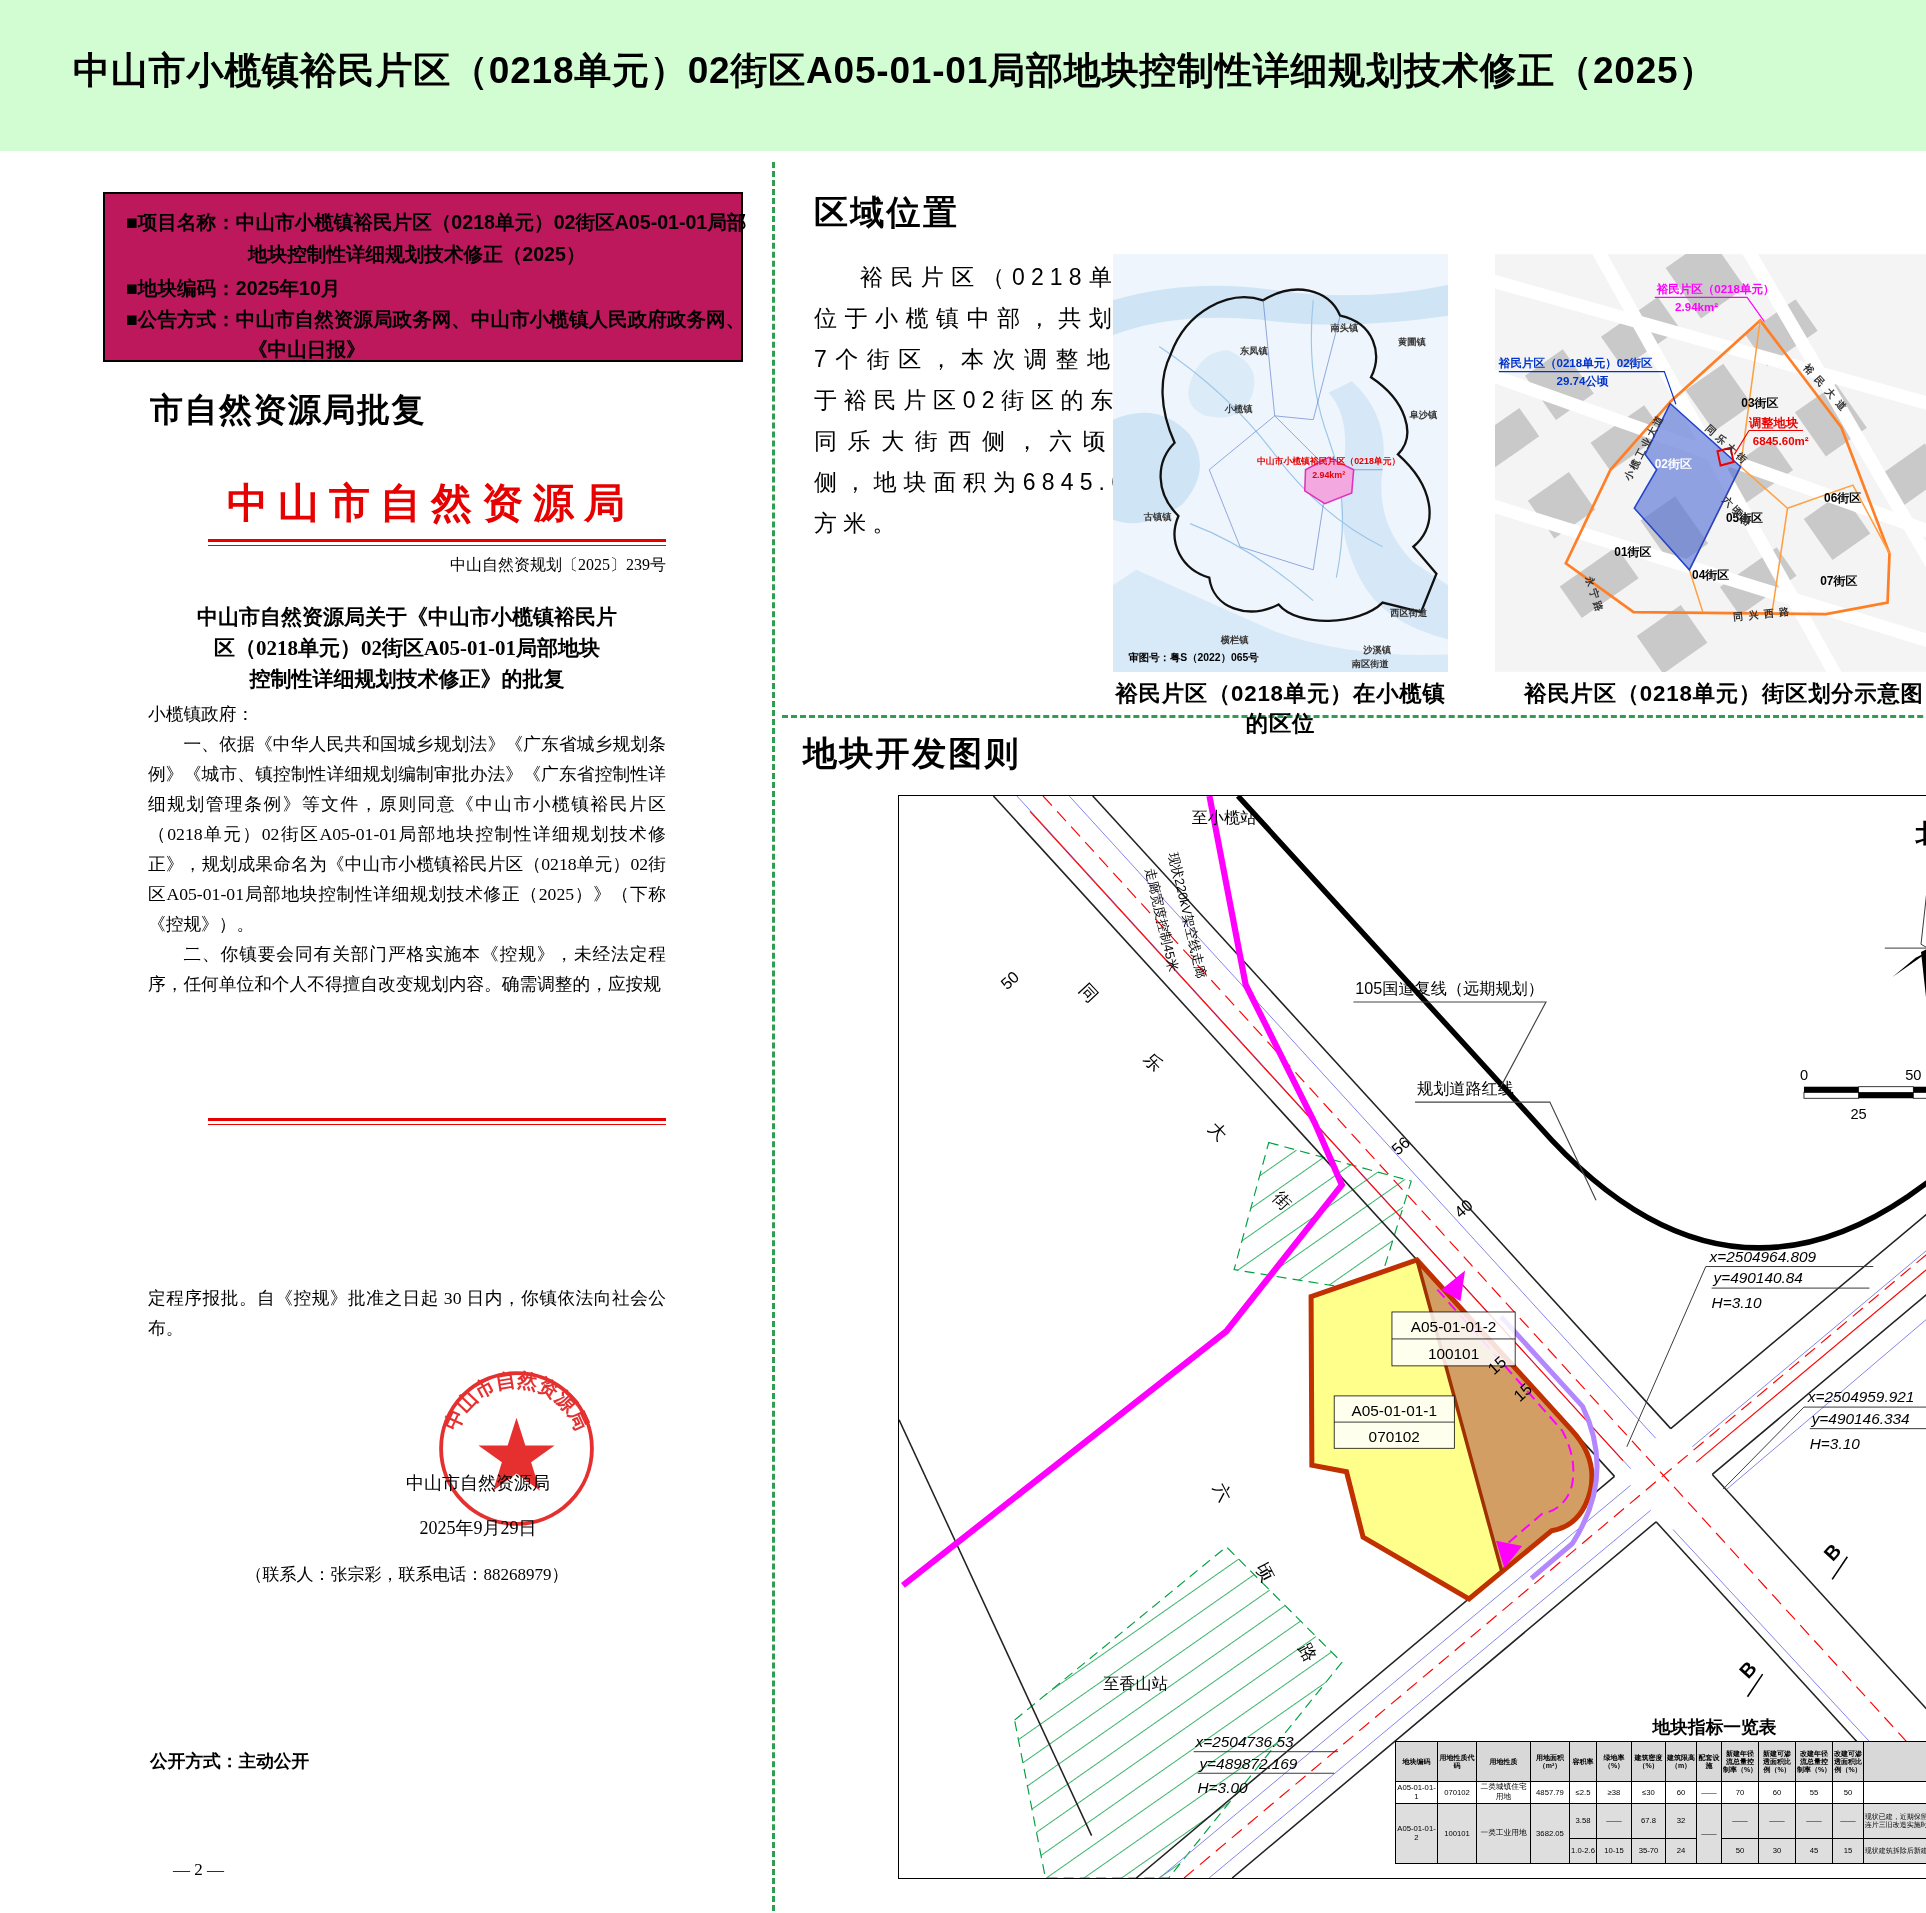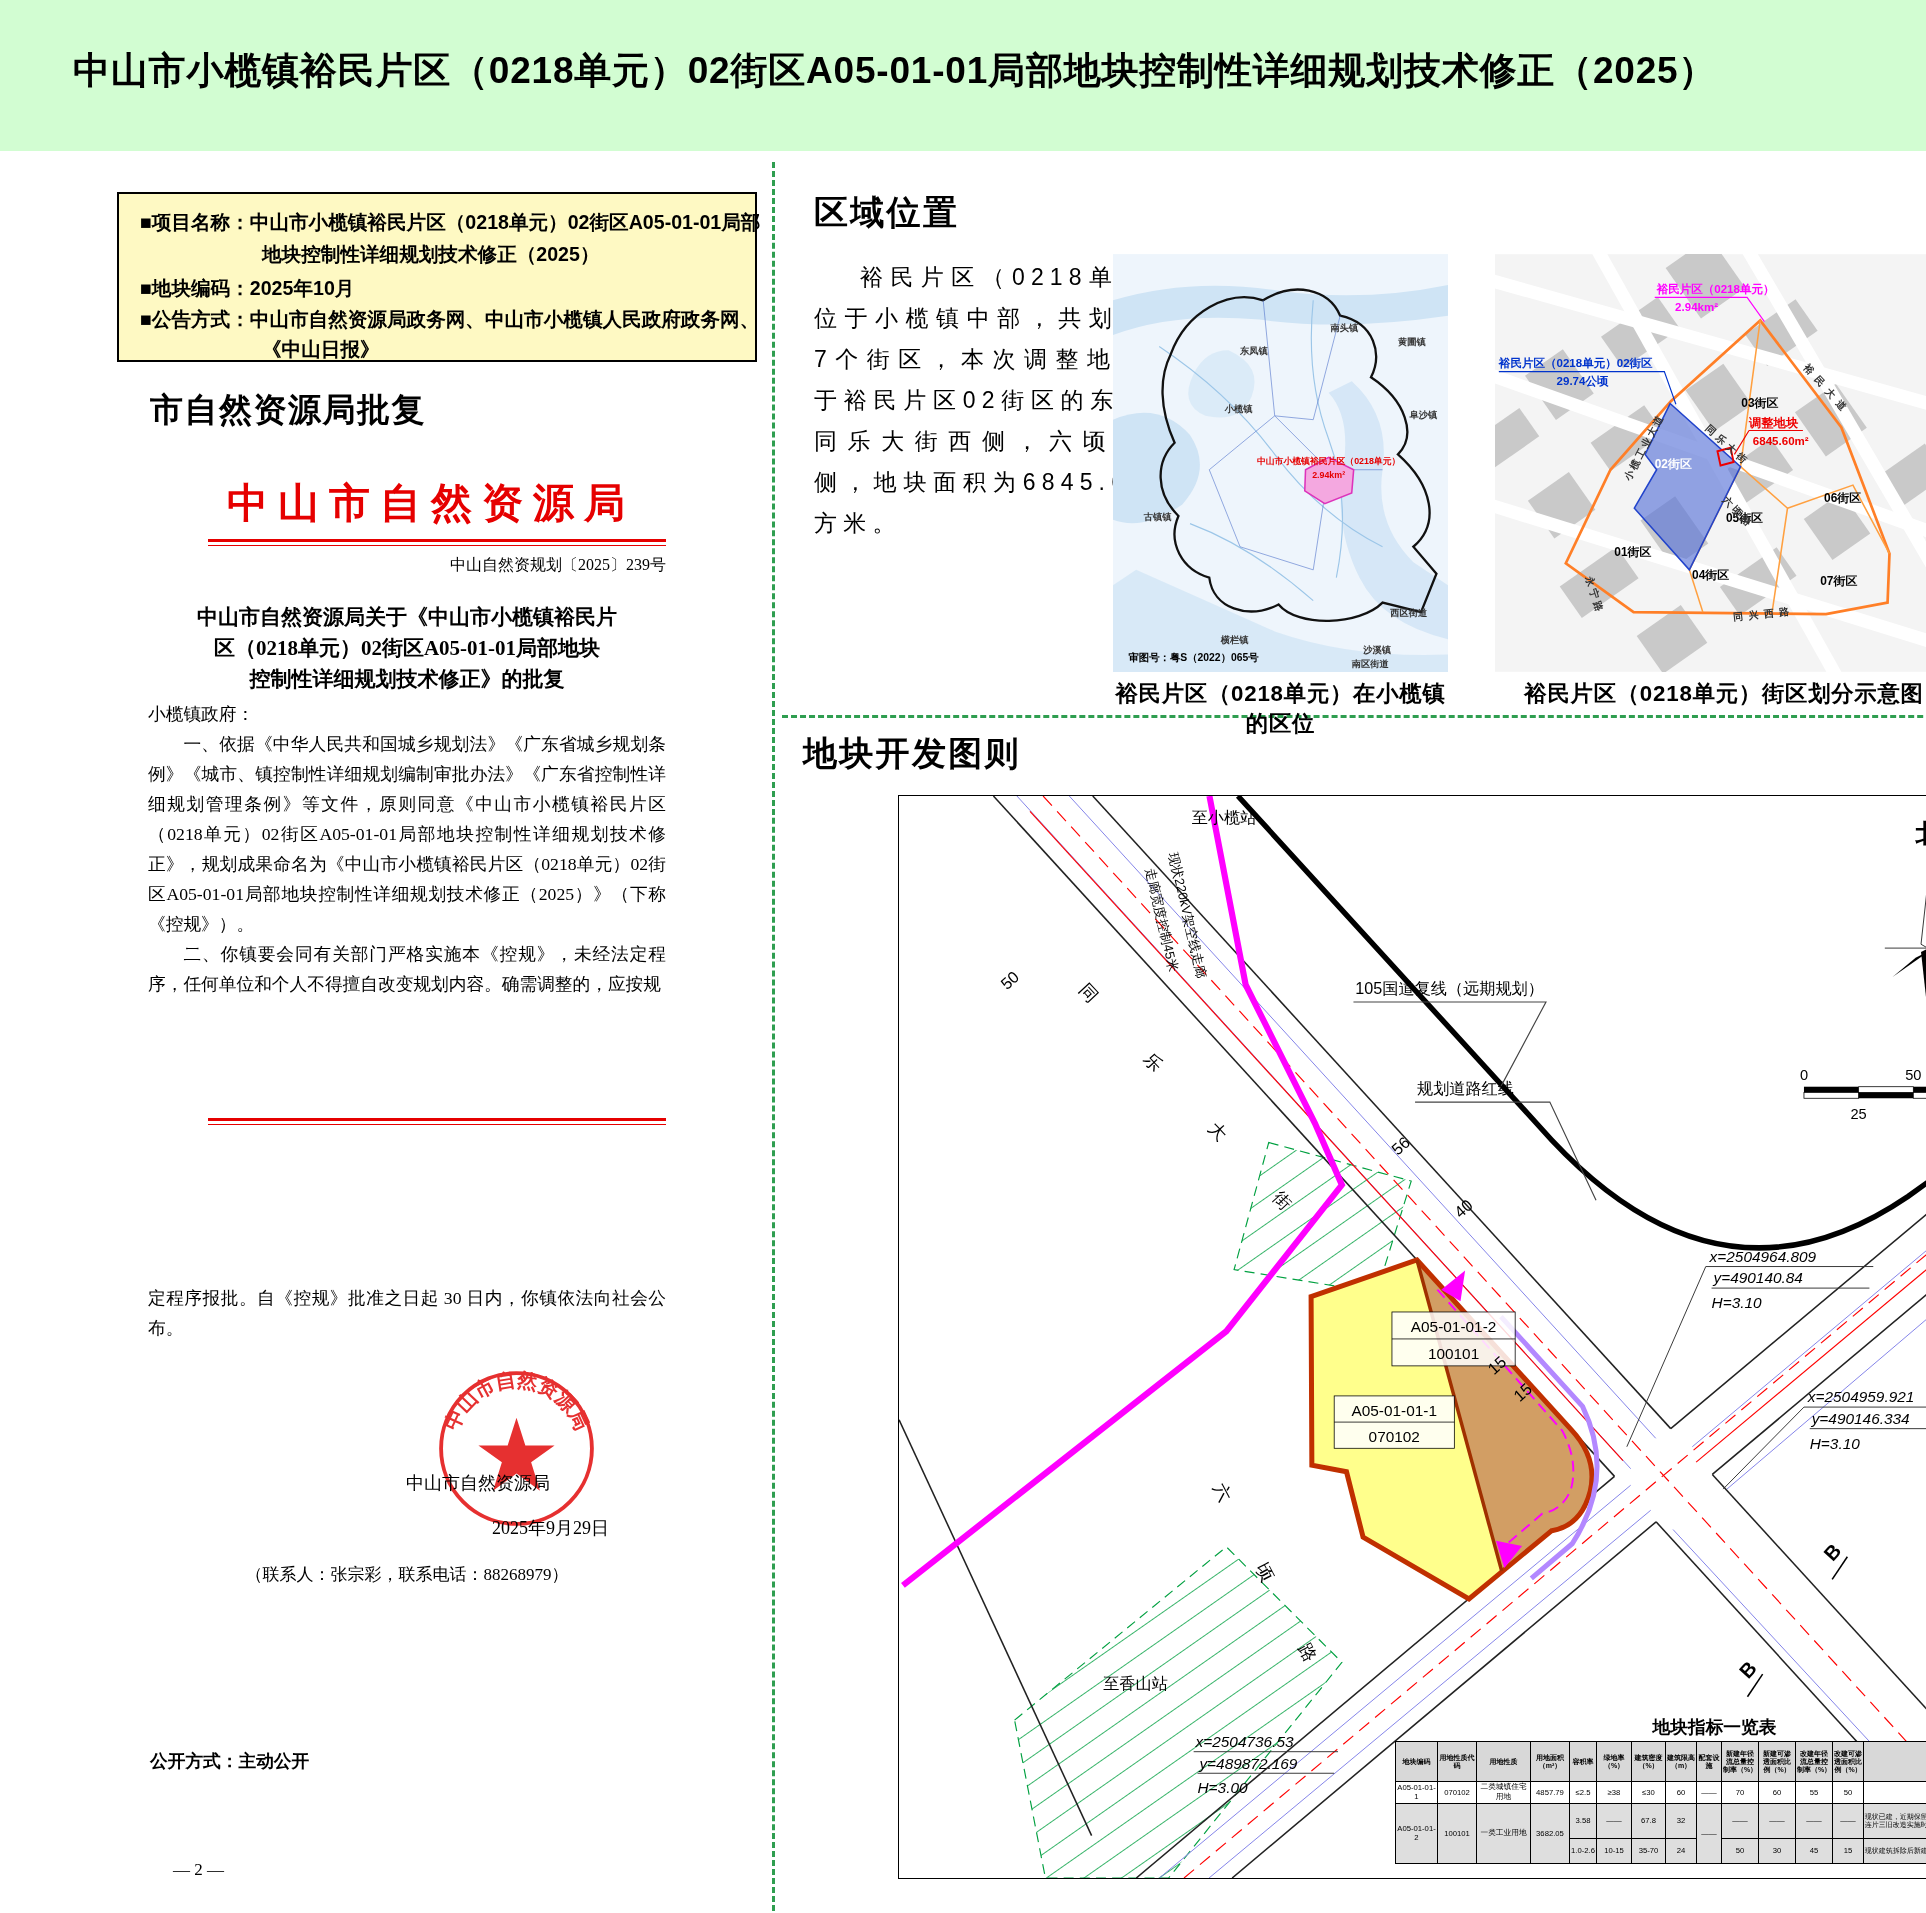--- a/index.html
+++ b/index.html
@@ -10,34 +10,34 @@
   .b{font-weight:bold;}
   .ctr{text-align:center;}
   .just{text-align:justify;text-justify:inter-ideograph;}
   
   #header{left:0;top:0;width:2705px;height:151px;background:#d2fdd2;}
   #main-title{left:73px;top:46px;width:1957px;font-size:37px;font-weight:bold;letter-spacing:0.8px;}
   
   .vsep{left:772px;top:162px;width:0;height:1749px;border-left:3.5px dashed #2f9e50;}
   .hsep{left:782px;top:715px;width:1916px;height:0;border-top:3.5px dashed #2f9e50;}
   
-  #info-box{left:117px;top:192px;width:636px;height:166px;background:#fef9c3;border:2.7px solid #000;text-decoration:underline;}
+  #info-box{left:103px;top:192px;width:636px;height:166px;background:#be185d;border:2.7px solid #000;text-decoration:underline;}
   .info-line{position:absolute;left:21px;font-size:19.6px;font-weight:bold;white-space:nowrap;}
   
   #approval-heading{left:150px;top:388px;font-size:33px;font-weight:bold;letter-spacing:1.5px;}
   #letterhead{left:150px;top:476px;width:562px;font-size:41px;color:#e60000;font-weight:bold;letter-spacing:10px;}
   .redline{left:208px;width:458px;height:2.7px;border-top:3.5px solid #e60000;border-bottom:1.5px solid #e60000;}
   #doc-no{left:150px;top:555px;width:516px;text-align:right;font-size:16px;}
   #doc-title{left:148px;top:602px;width:518px;font-size:21px;line-height:31px;font-weight:bold;}
   #doc-body{left:148px;top:699px;width:518px;font-size:17.7px;line-height:30px;}
   #doc-body p{margin:0;text-indent:2em;}
   #doc-body p.noindent{text-indent:0;}
   #para-cont{left:148px;top:1283px;width:518px;font-size:17.7px;line-height:30px;}
   #signer{left:347px;top:1471px;width:262px;text-align:center;font-size:18px;}
-  #sign-date{left:347px;top:1516px;width:262px;text-align:right;font-size:18px;}
+  #sign-date{left:347px;top:1516px;width:262px;text-align:center;font-size:18px;}
   #contact{left:148px;top:1563px;width:518px;text-align:center;font-size:17px;}
   #disclosure{left:150px;top:1749px;font-size:17.7px;font-weight:bold;}
   #page-no{left:173px;top:1860px;font-size:17px;}
   
   #region-heading{left:814px;top:190px;font-size:34px;font-weight:bold;letter-spacing:2.3px;}
   #region-para{left:814px;top:257px;width:365px;font-size:23px;line-height:41px;letter-spacing:6.2px;text-indent:2em;}
   .map-frame{background:#fff;}
   .map-caption{font-size:22.3px;font-weight:bold;text-align:center;letter-spacing:0.8px;}
   
   #plan-heading{left:803px;top:731px;font-size:34px;font-weight:bold;letter-spacing:2.3px;}

